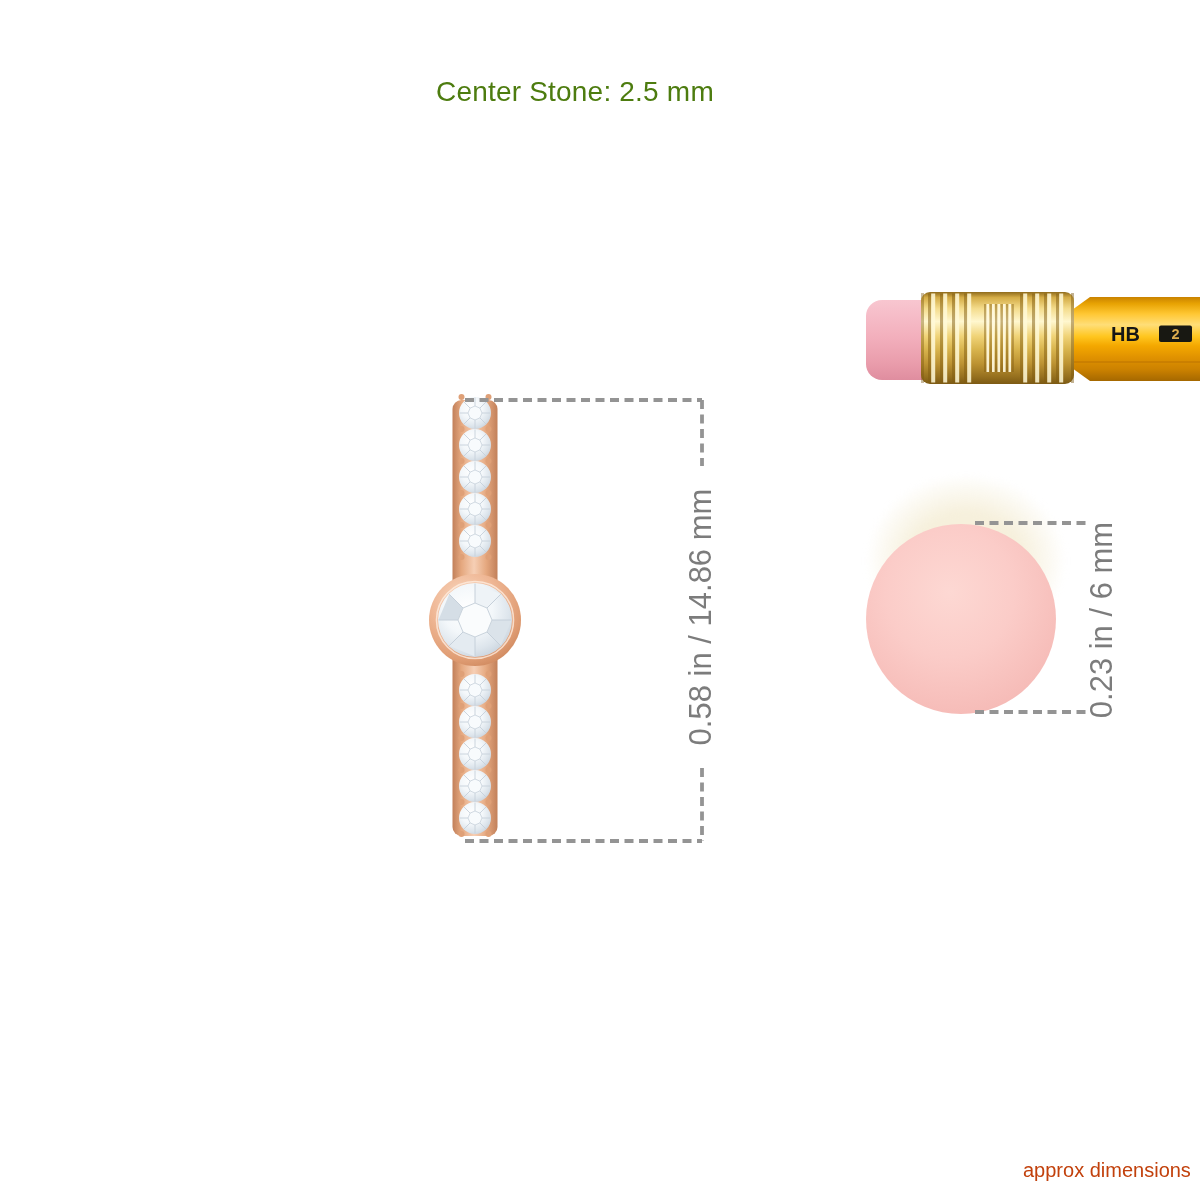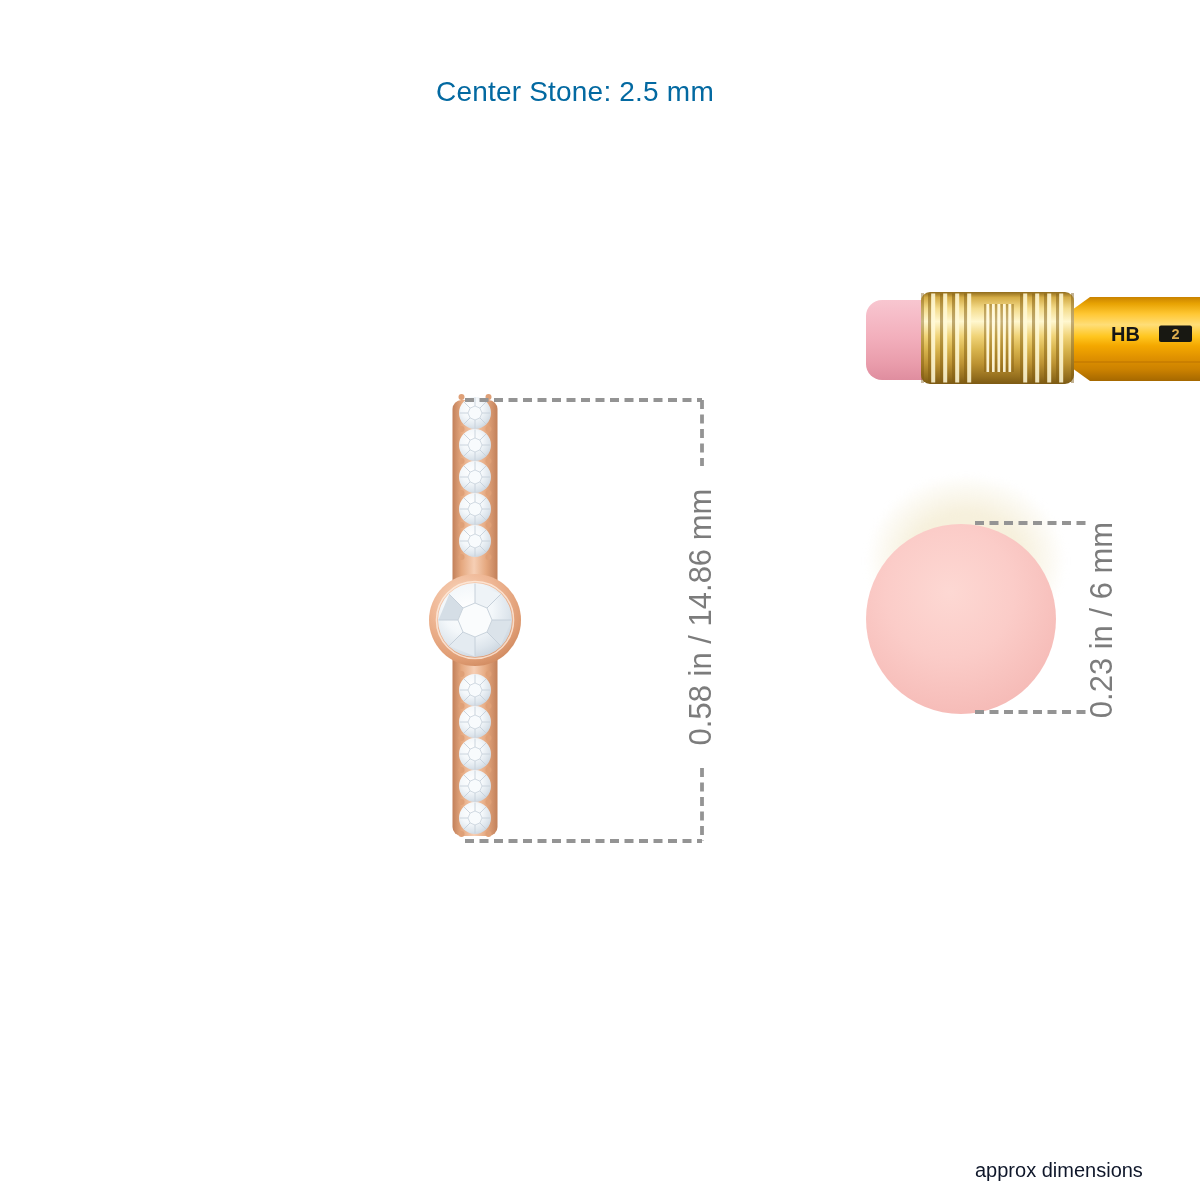--- a/index.html
+++ b/index.html
@@ -2,30 +2,30 @@
 <html><head>
 <meta charset="utf-8">
 <style>
   html,body{margin:0;padding:0;}
   body{
     width:1200px;height:1200px;position:relative;background:#ffffff;
     font-family:"Liberation Sans",sans-serif;overflow:hidden;
   }
   .abs{position:absolute;}
   .title{
-    left:436px;top:74px;font-size:28px;line-height:36px;color:#0369a1;
+    left:436px;top:74px;font-size:28px;line-height:36px;color:#4d7c0f;
     white-space:nowrap;letter-spacing:.2px;
   }
   .dim-label{
     font-size:31px;color:#7c7c7c;text-align:center;white-space:nowrap;
     transform:rotate(-90deg);
   }
   #dim-earring{left:566px;top:600px;width:270px;height:34px;line-height:34px;}
   #dim-eraser{left:997px;top:603px;width:210px;height:34px;line-height:34px;}
-  .footer-note{left:975px;top:1159px;font-size:20px;color:#0f172a;white-space:nowrap;}
+  .footer-note{left:1023px;top:1159px;font-size:20px;color:#c2410c;white-space:nowrap;}
   .wood-blob{
     left:866px;top:474px;width:200px;height:174px;border-radius:50%;
     background:radial-gradient(closest-side,#f6f0dc 55%,rgba(246,240,220,0) 100%);
     filter:blur(3px);
   }
   .eraser-end{
     left:866px;top:524px;width:190px;height:190px;border-radius:50%;
     background:radial-gradient(circle at 44% 36%,#fdd8d3 0%,#fbccc8 40%,#f6bcb8 75%,#efaca9 100%);
   }
   svg.abs{overflow:visible;}

